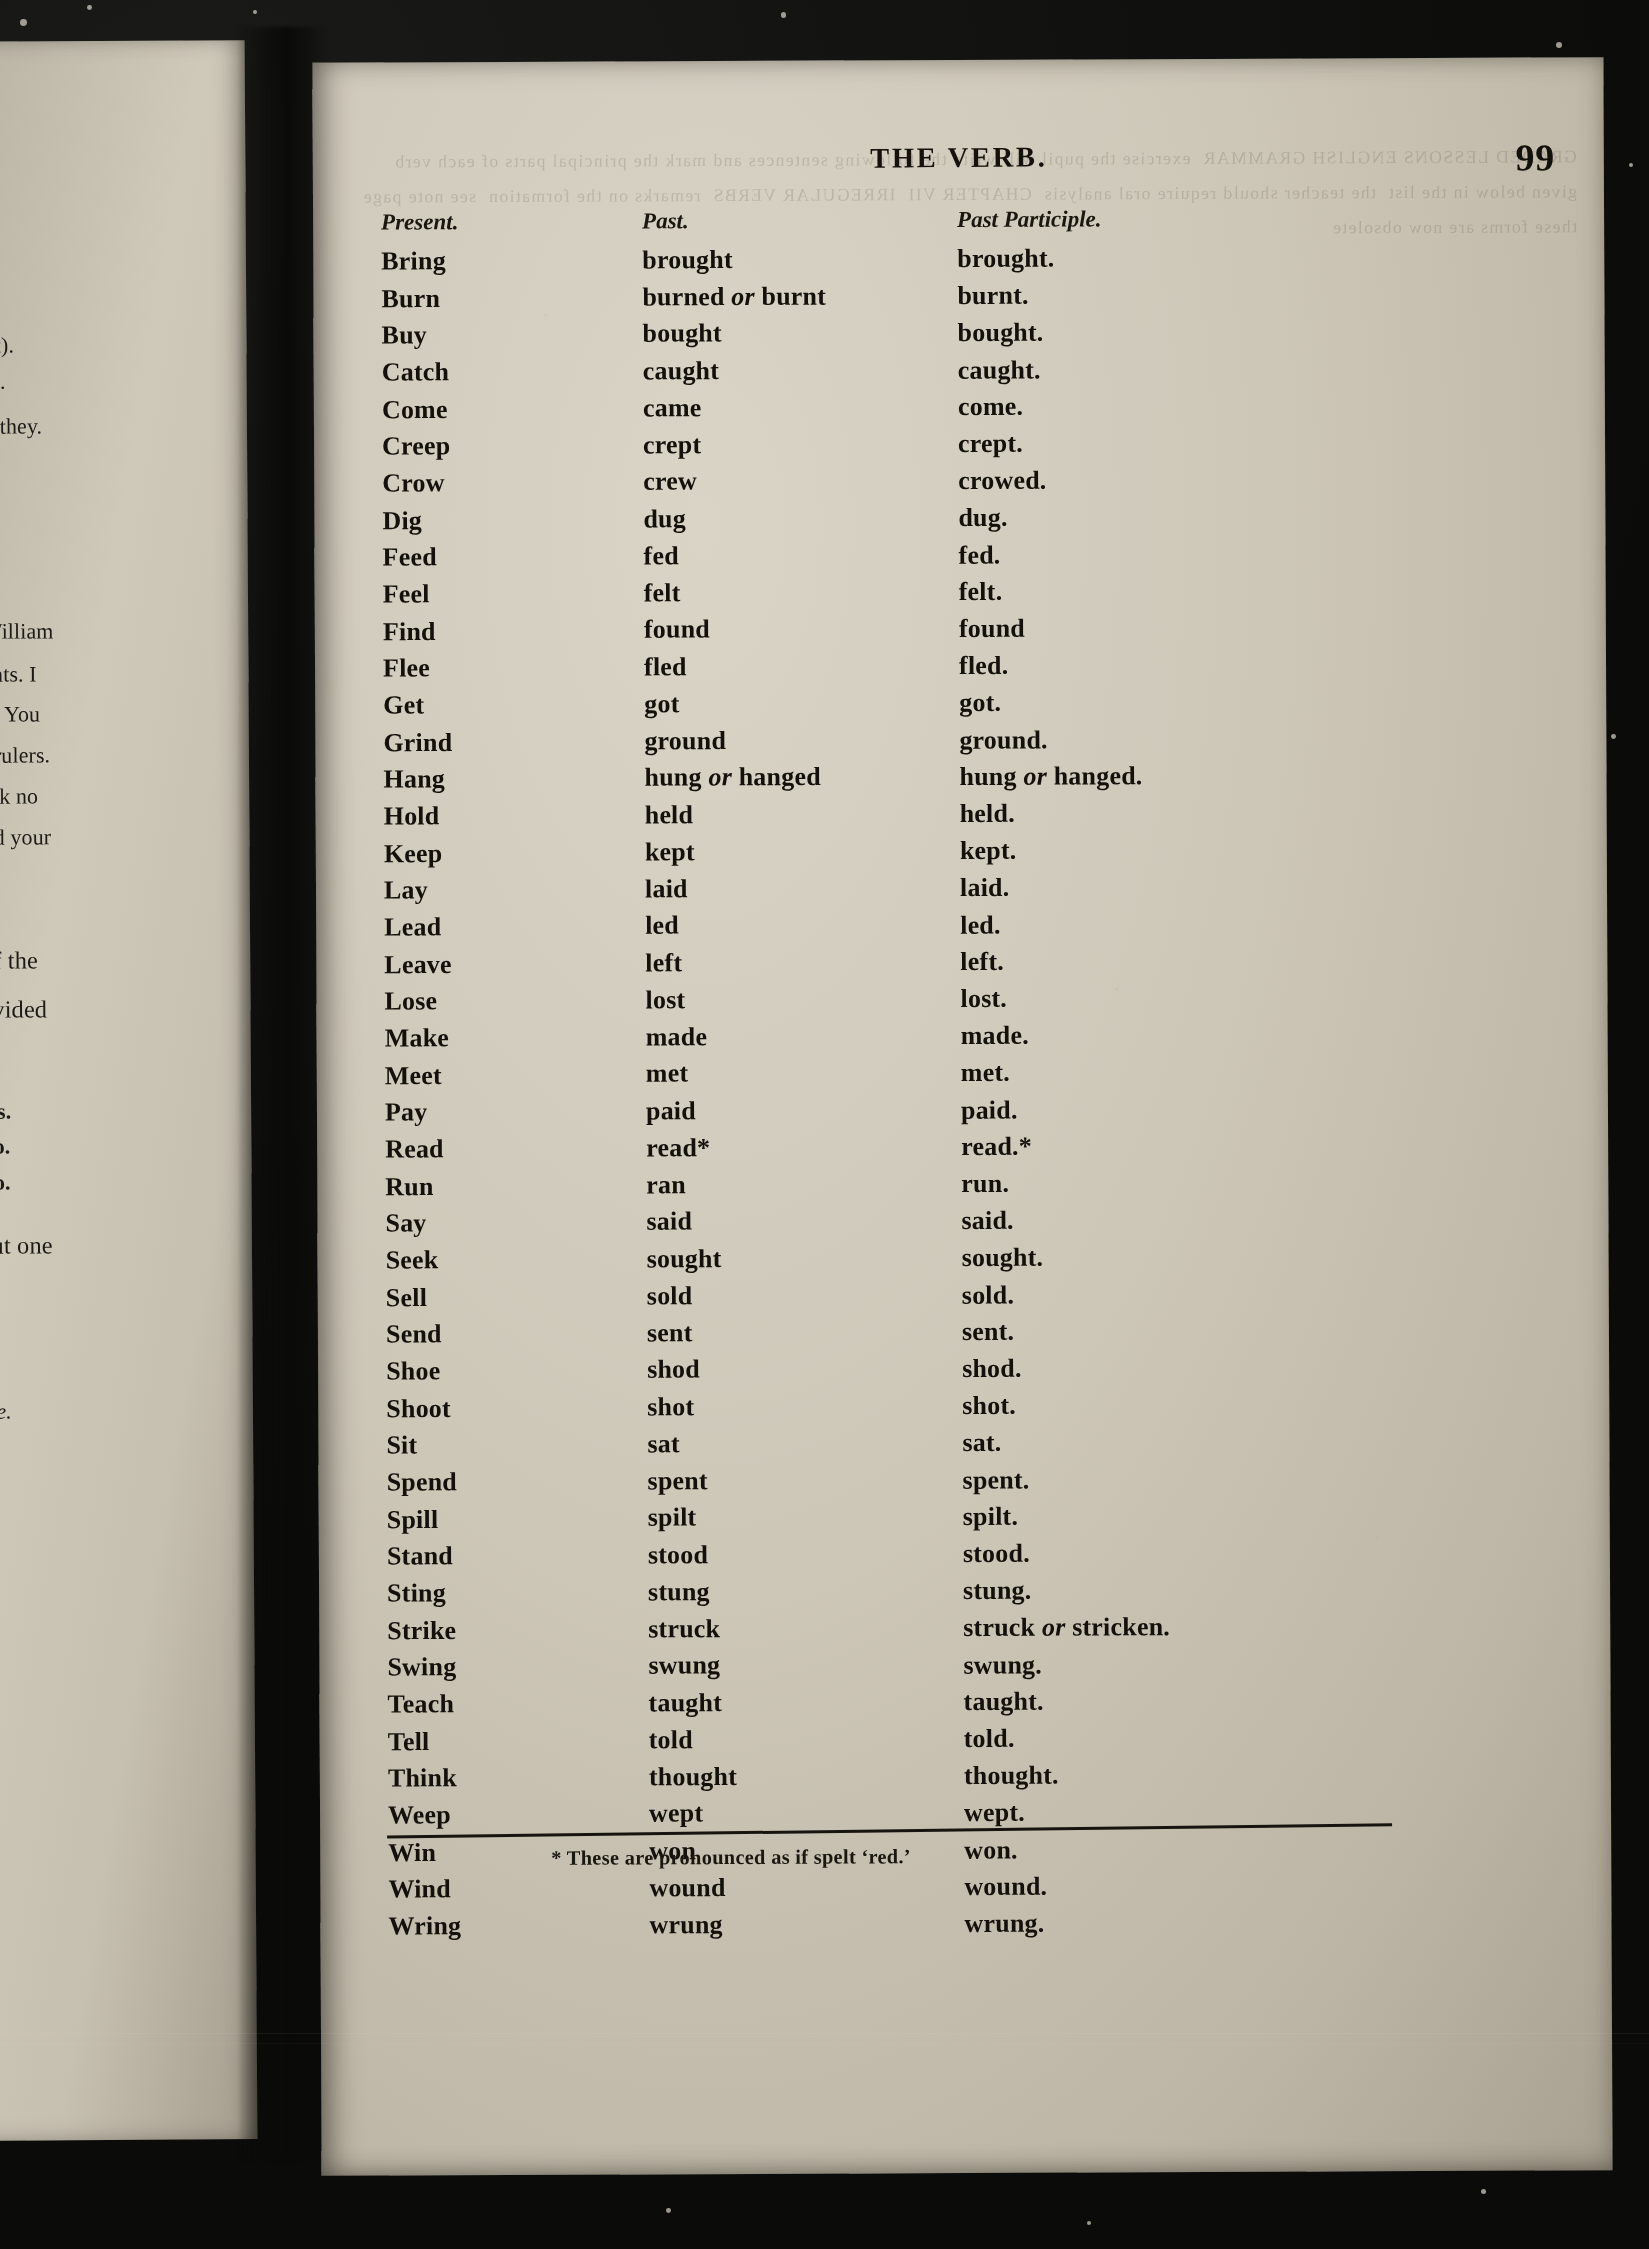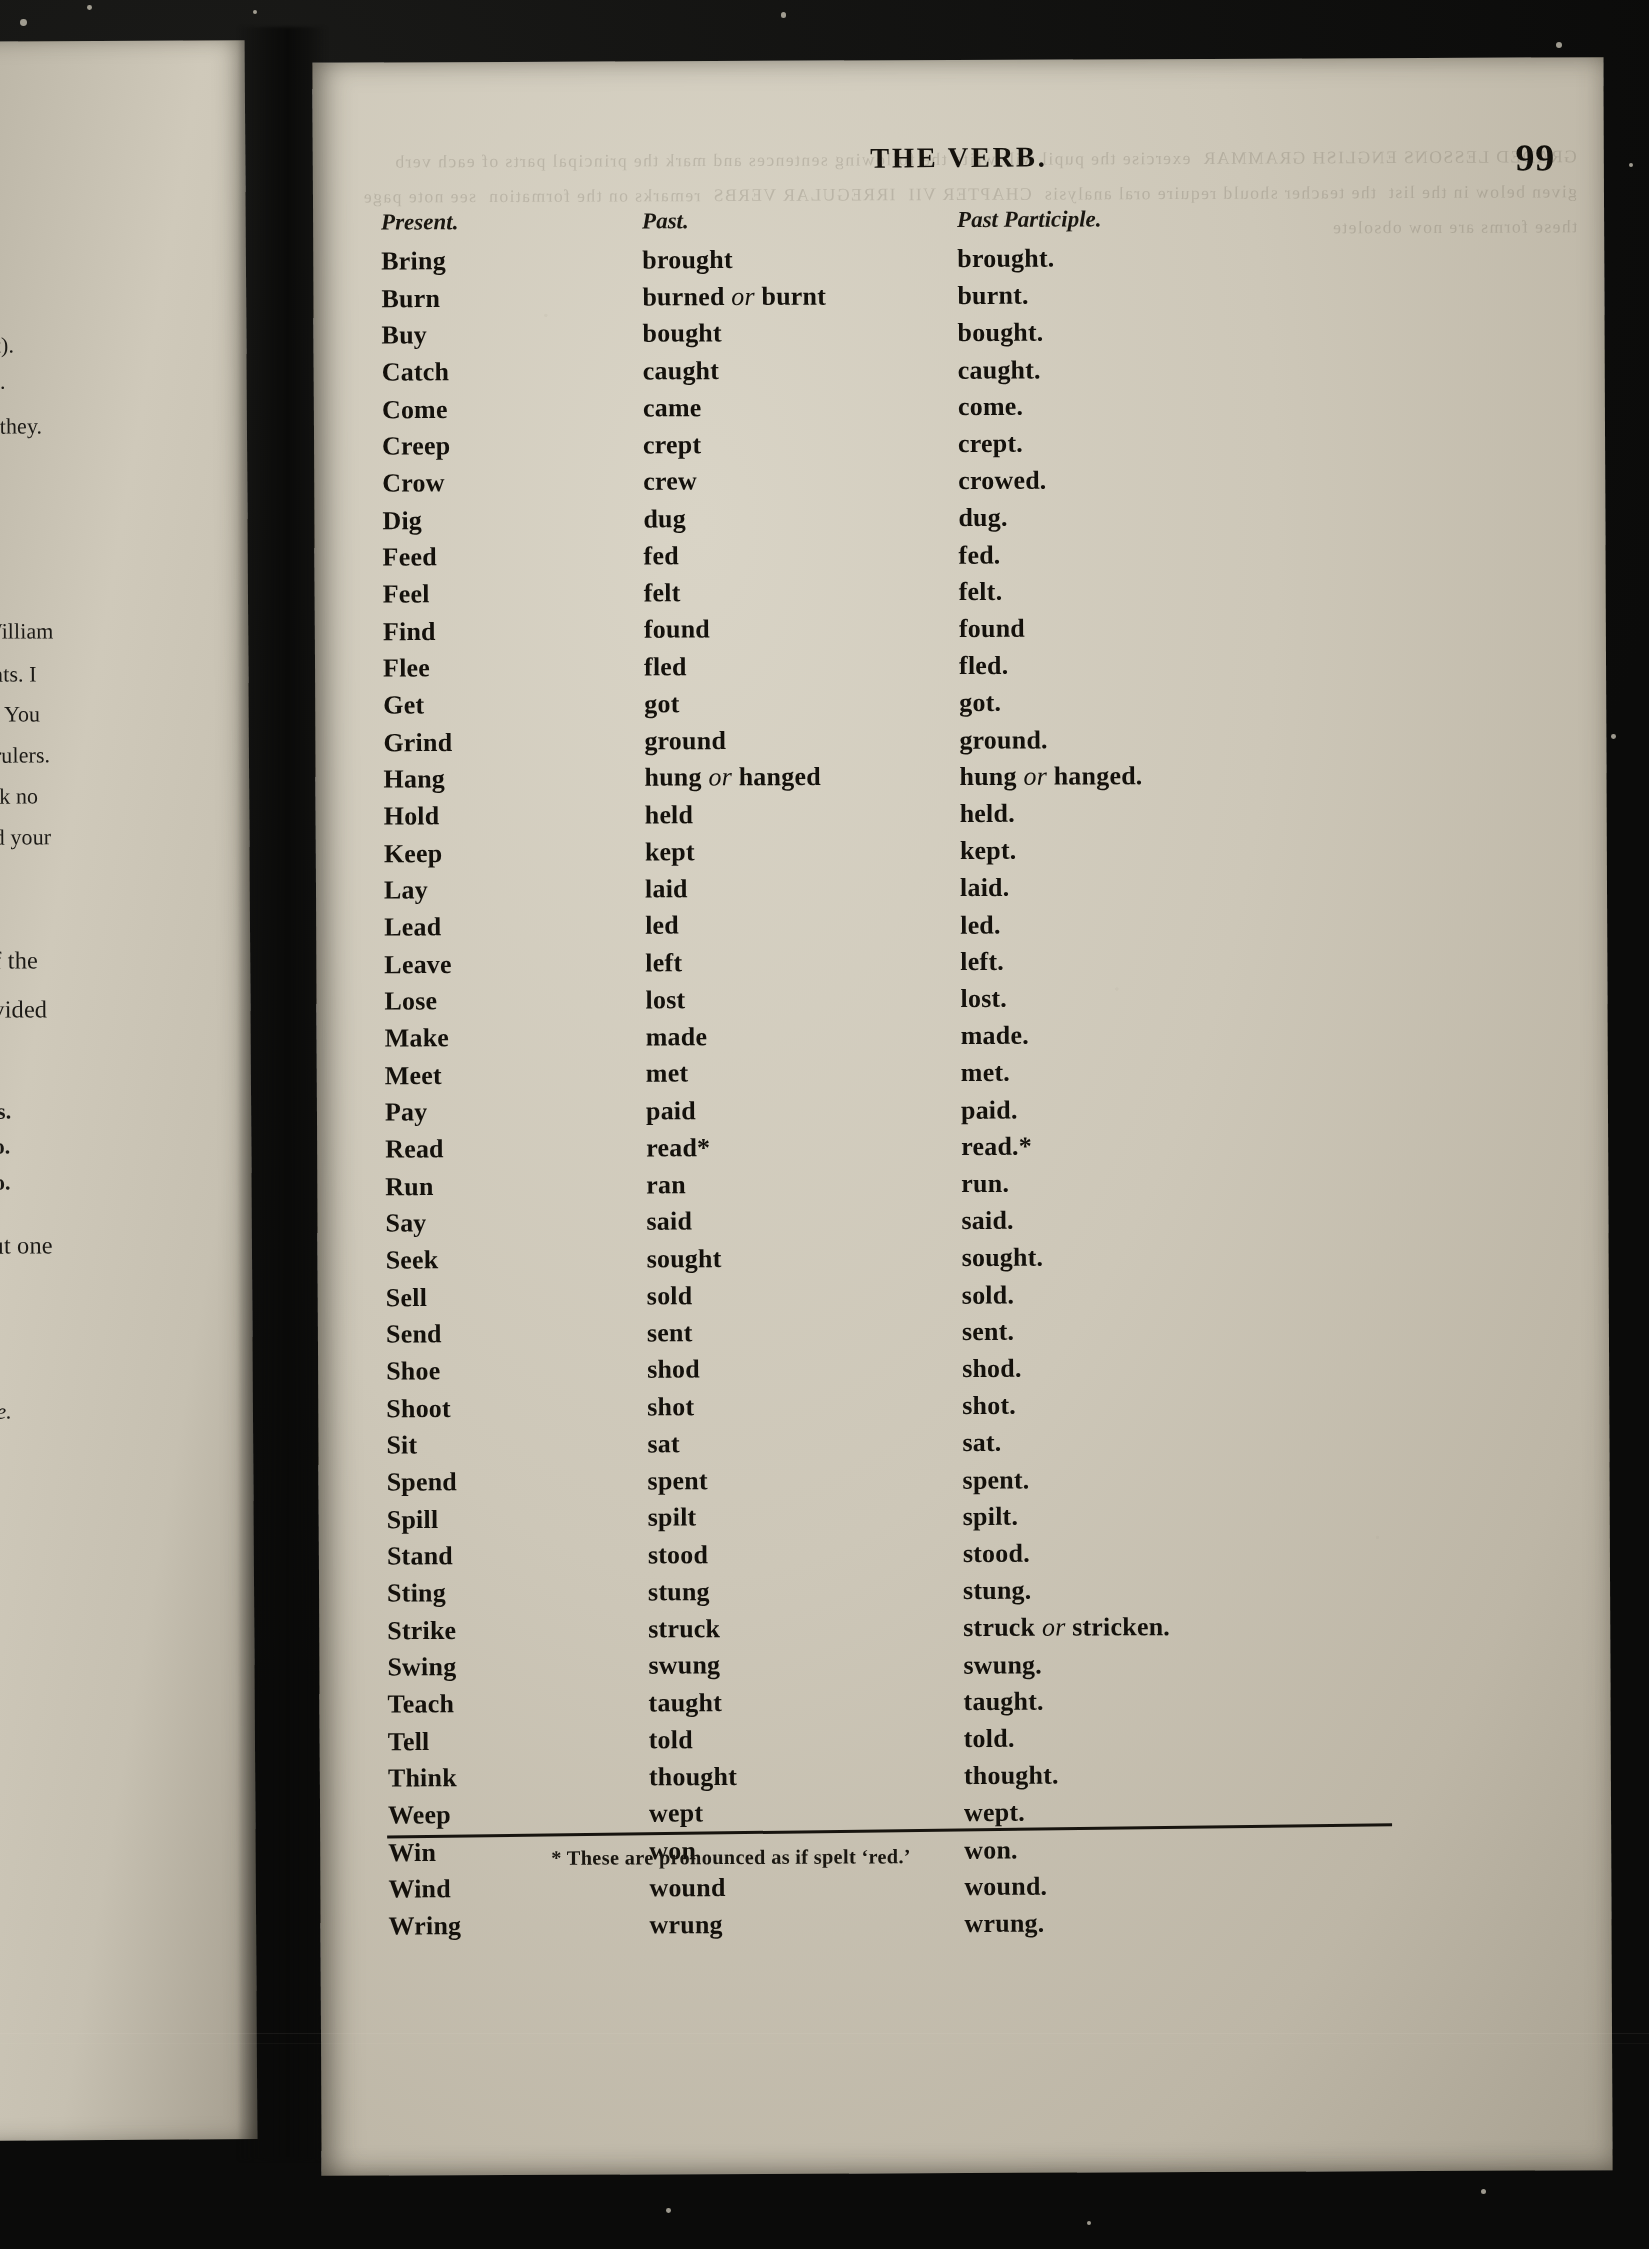--- a/index.html
+++ b/index.html
@@ -168,21 +168,21 @@
   }
   .vt-row span {
     font-size: 26px;
     font-weight: bold;
     color: #14110c;
     letter-spacing: 0.2px;
     white-space: nowrap;
   }
   .vt-row em {
     font-style: italic;
-    font-weight: normal;
+    font-weight: bold;
   }
   
   .vt-row:nth-child(3n)   .col1 { transform: translateY(0.7px); }
   .vt-row:nth-child(4n)   .col2 { transform: translateY(-0.7px); }
   .vt-row:nth-child(5n)   .col3 { transform: translateY(0.7px); }
 
   .rule {
     position: absolute;
     left: 67px;
     top: 1769px;

